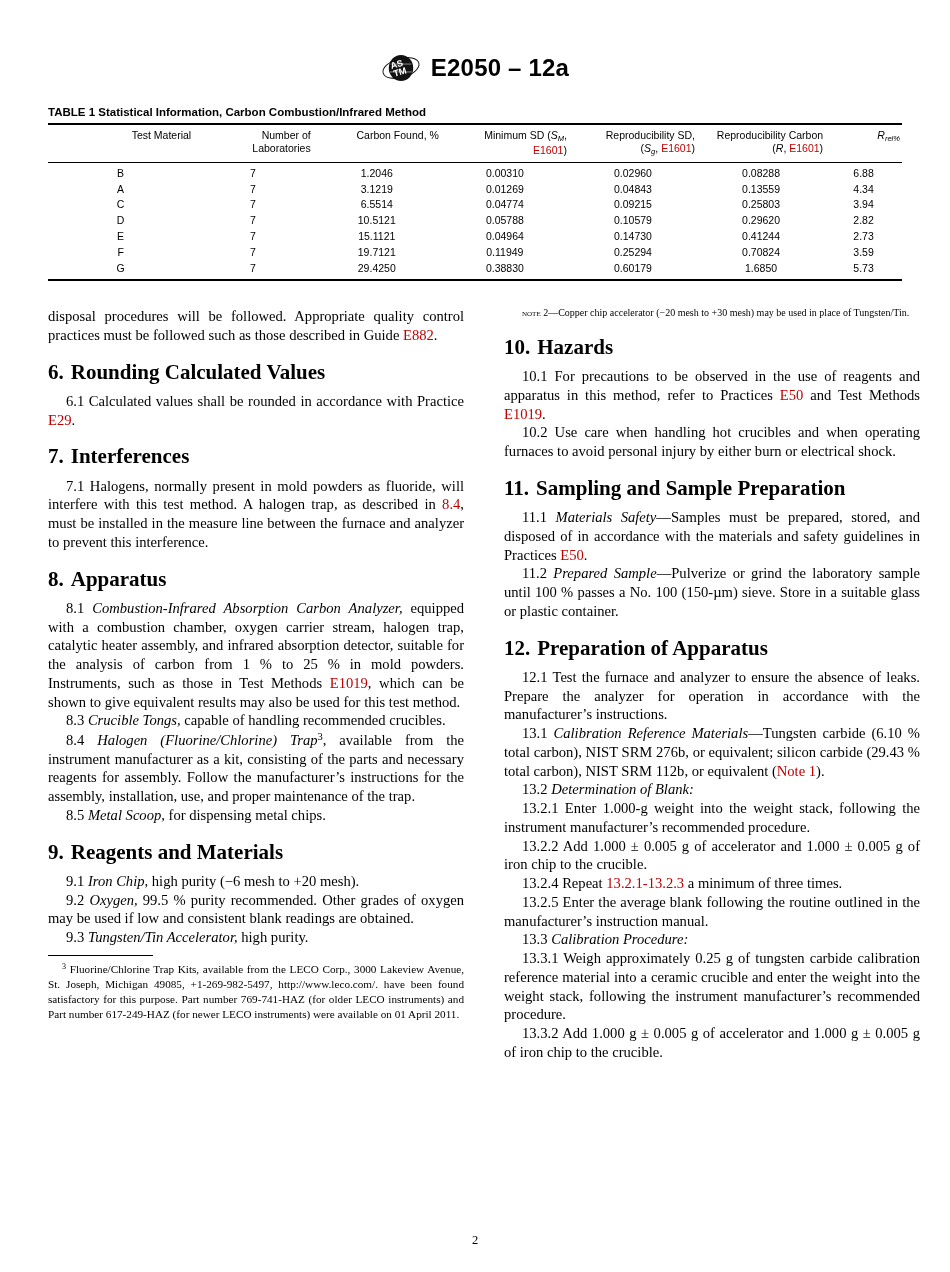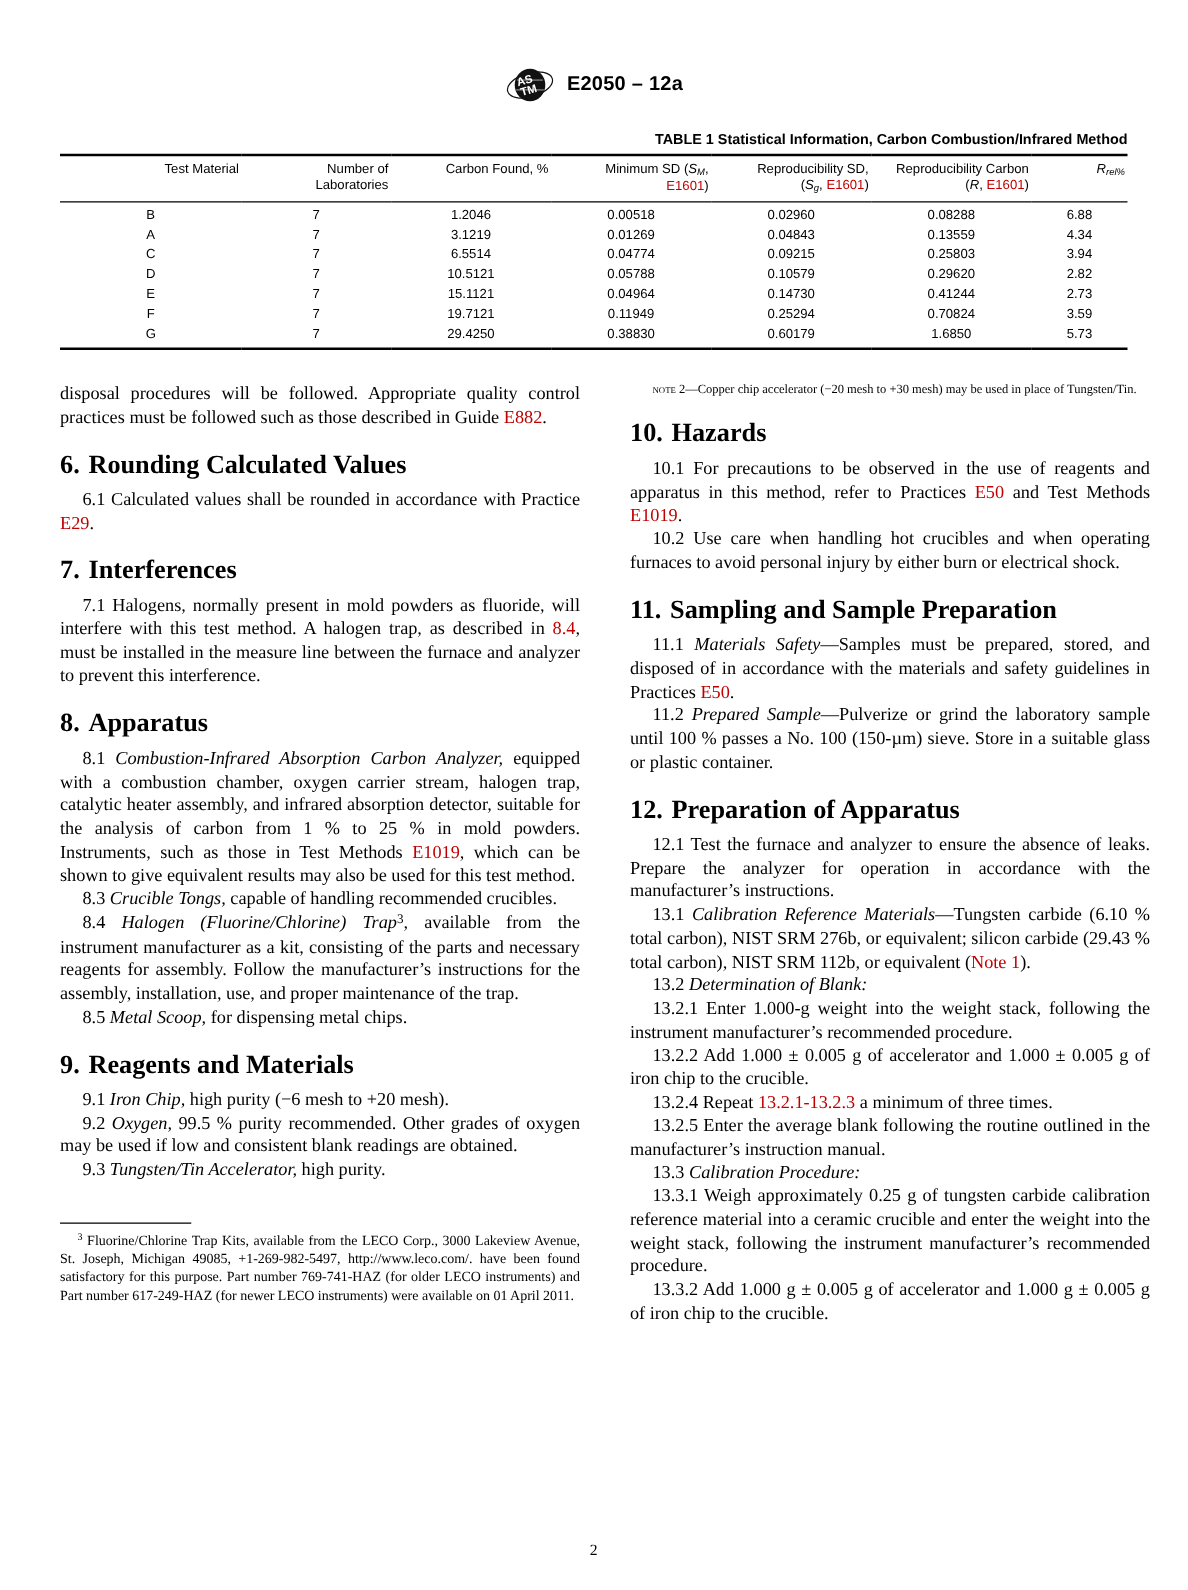--- a/index.html
+++ b/index.html
@@ -34,34 +34,34 @@
   }
   .astm-logo {
     width: 40px;
     height: 30px;
     display: block;
     flex: 0 0 auto;
   }
   .doc-designation {
     font-family: "Liberation Sans", sans-serif;
     font-weight: bold;
-    font-size: 16px;
+    font-size: 24px;
     letter-spacing: 0.2px;
     white-space: nowrap;
   }
 
   
   .table-wrap {
     margin: 18px 48px 0 48px;
   }
   .table-title {
     font-family: "Liberation Sans", sans-serif;
     font-weight: bold;
     font-size: 11.5px;
-    text-align: right;
+    text-align: left;
     margin-bottom: 5px;
   }
   table.stat {
     width: 100%;
     border-collapse: collapse;
     font-family: "Liberation Sans", sans-serif;
     font-size: 10.5px;
   }
   table.stat thead th {
     font-weight: normal;
@@ -128,21 +128,21 @@
     text-indent: 18px;
   }
   .note-label {
     font-variant: small-caps;
     text-transform: lowercase;
   }
   .note-label::first-letter { text-transform: uppercase; }
 
   
   .footnote-wrap {
-    margin-top: 32px;
+    margin-top: 8px;
   }
   .footnote-rule {
     width: 105px;
     height: 0;
     border-top: 1px solid #000;
     margin: 0 0 6px 0;
   }
   p.footnote {
     font-size: 11.2px;
     line-height: 1.34;
@@ -212,21 +212,21 @@
           <th style="width:9%">
             <span class="ital">R</span><sub class="v">rel%</sub>
           </th>
         </tr>
       </thead>
       <tbody>
         <tr>
           <td>B</td>
           <td>7</td>
           <td>1.2046</td>
-          <td>0.00518</td>
+          <td>0.00310</td>
           <td>0.02960</td>
           <td>0.08288</td>
           <td>6.88</td>
         </tr>
         <tr>
           <td>A</td>
           <td>7</td>
           <td>3.1219</td>
           <td>0.01269</td>
           <td>0.04843</td>

